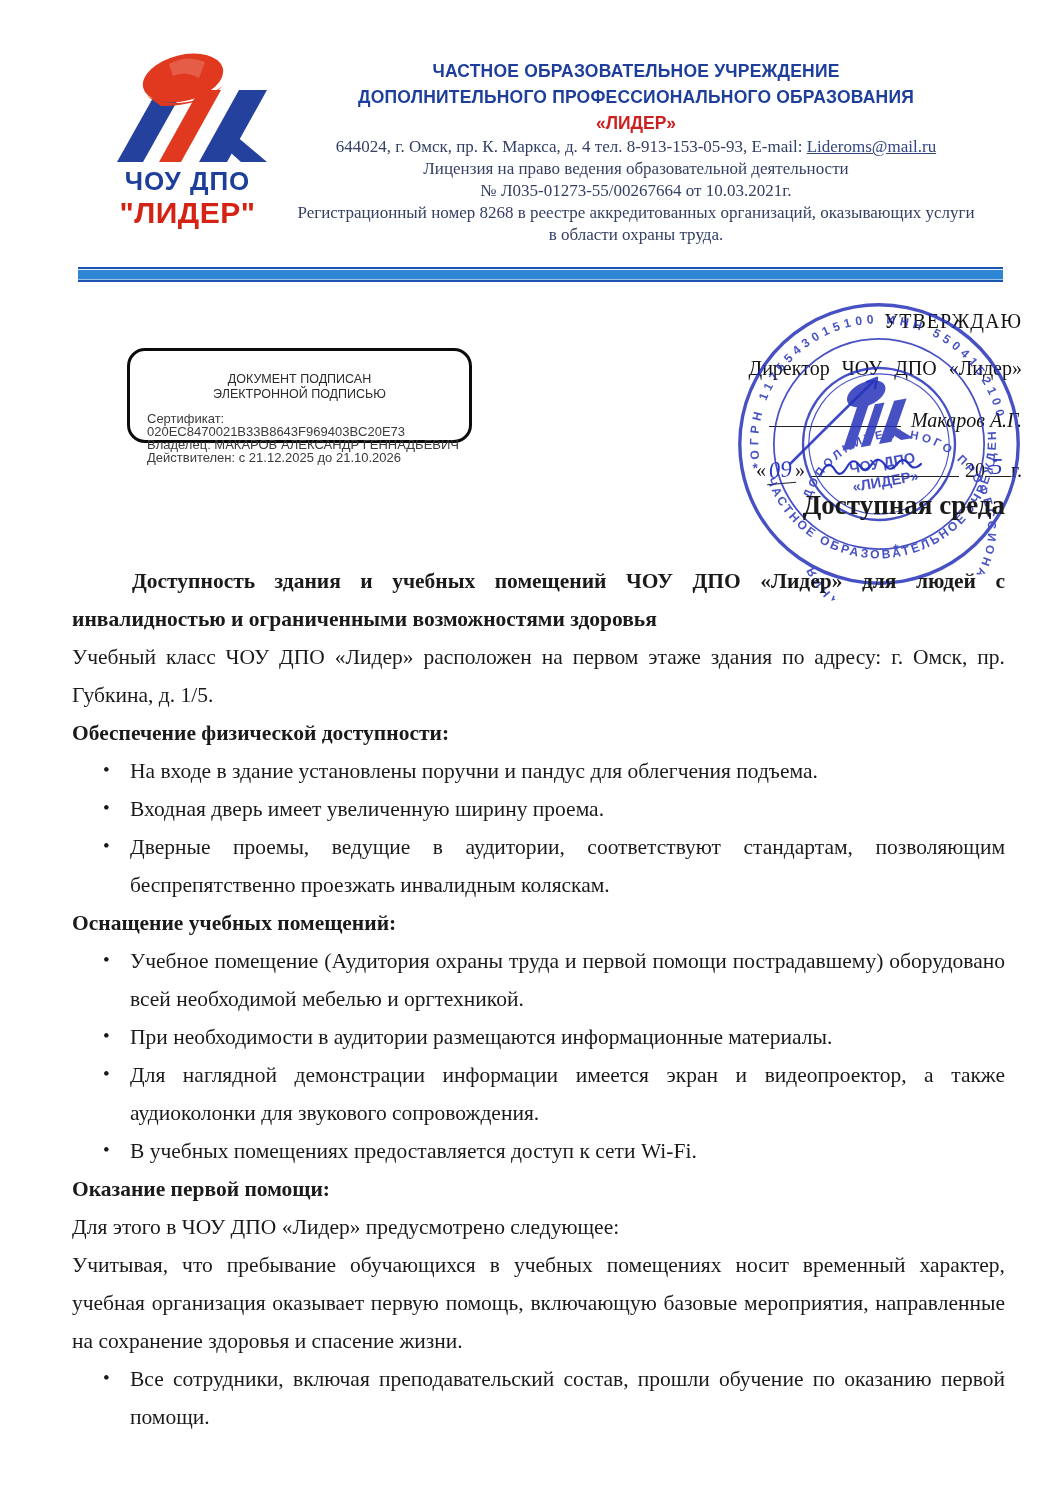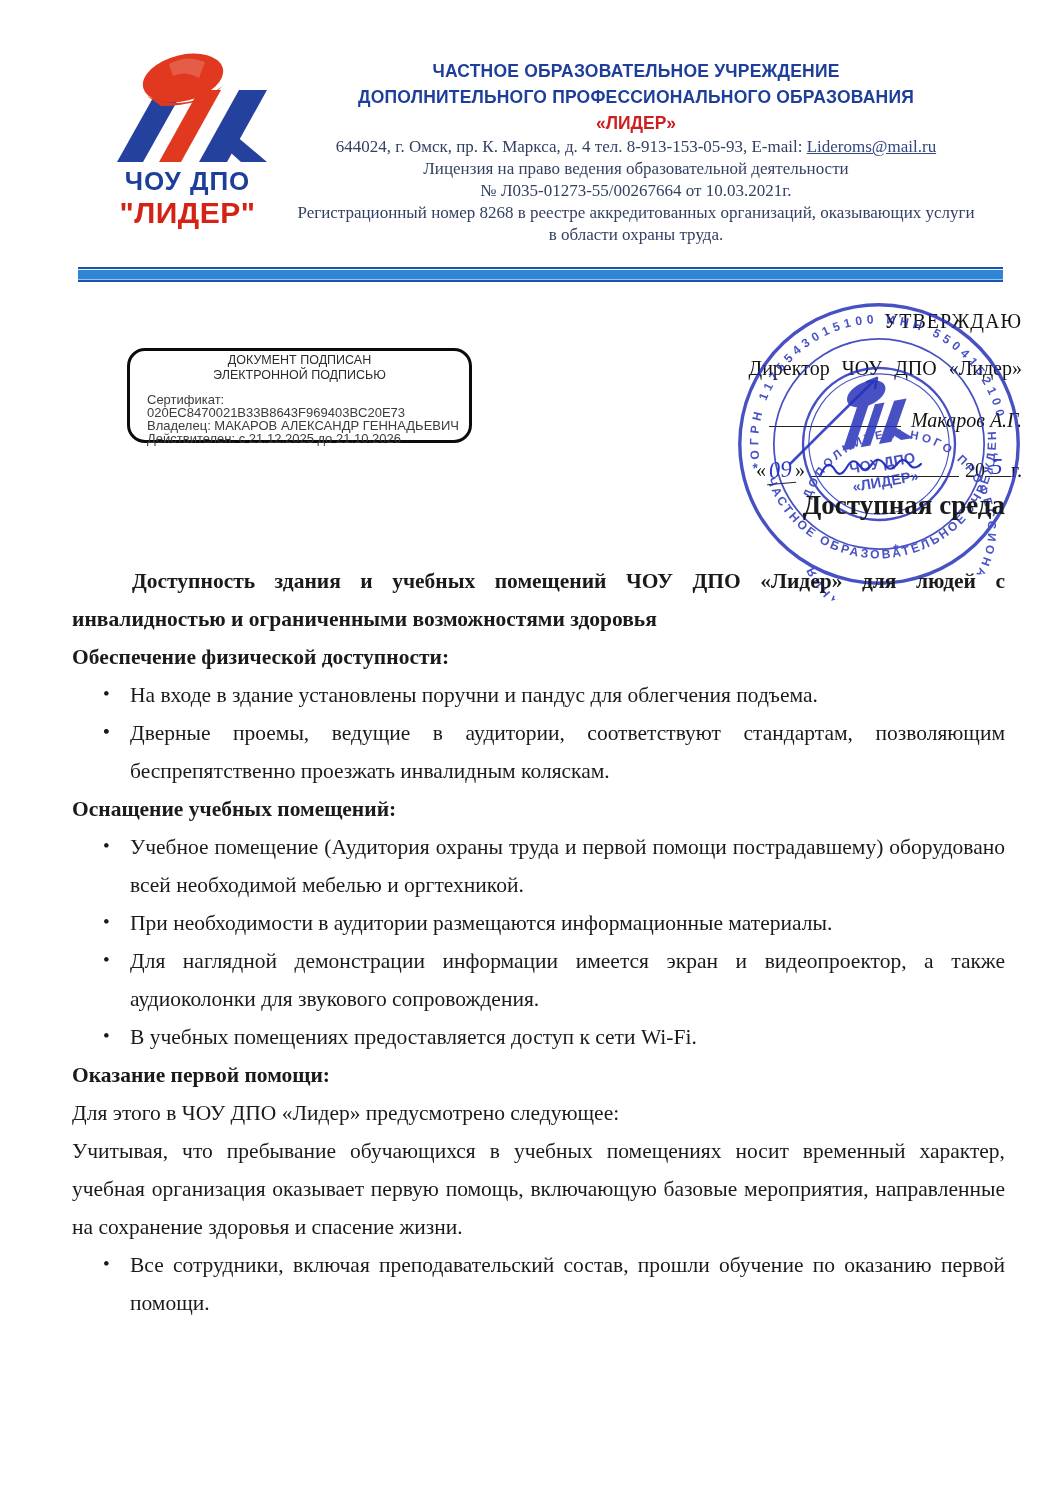--- a/index.html
+++ b/index.html
@@ -19,21 +19,21 @@
   .org-name{font-family:"Liberation Sans",sans-serif;font-weight:700;font-size:17.5px;
             color:#cd2020;line-height:26px;}
   .h-small{font-size:17px;color:#333f63;line-height:22px;}
   .email{text-decoration:underline;color:#32447e;}
 
   .divider{left:78px;top:267px;width:925px;height:15px;
     background:linear-gradient(#1a55b0 0 2px,#e8f1fb 2px 3px,#2e86d4 3px 12px,#9cc4ea 12px 13px,#1a55b0 13px 15px);}
 
   
   .esign{left:127px;top:348px;width:345px;height:95px;border:3.5px solid #0b0b0b;
-         border-radius:18px;box-sizing:border-box;padding-top:2px;background:#fff;}
+         border-radius:18px;box-sizing:border-box;padding-top:21px;background:#fff;}
   .esign-title{font-family:"Liberation Sans",sans-serif;font-size:12.5px;line-height:15px;
                text-align:center;color:#2b2b2b;}
   .esign-lines{margin:10px 0 0 17px;font-family:"Liberation Sans",sans-serif;font-size:13px;
                line-height:13px;color:#3b3b3b;text-align:left;}
 
   
   .appr{right:38px;text-align:left;font-size:20px;color:#121212;white-space:nowrap;}
   .appr-title{top:310px;letter-spacing:1px;}
   .appr-role{top:357px;word-spacing:7px;}
   .appr-sign{top:402px;font-style:italic;}
@@ -145,23 +145,24 @@
       <polygon points="165,132 186,150 173,150 161,139" fill="#2531b8"></polygon>
       <ellipse cx="146" cy="97" rx="21" ry="12" fill="#2531b8" transform="rotate(-14 146 97)"></ellipse>
     </g>
     <text x="150" y="175" font-size="15" text-anchor="middle">ЧОУ ДПО</text>
     <text x="150" y="194" font-size="15" text-anchor="middle">«ЛИДЕР»</text>
   </svg>
 
   <div class="abs doc-title">Доступная среда</div>
   <div class="abs doc-body">
       <div class="b-lead">Доступность здания и учебных помещений ЧОУ ДПО «Лидер» для людей с инвалидностью и ограниченными возможностями здоровья</div>
+      <div class="b-p">Учебный класс ЧОУ ДПО «Лидер» расположен на первом этаже здания по адресу: г. Омск, пр. Губкина, д. 1/5.</div>
       <div class="b-h">Обеспечение физической доступности:</div>
       <div class="b-li"><span class="dot">•</span><span>На входе в здание установлены поручни и пандус для облегчения подъема.</span></div>
-      <div class="b-li"><span class="dot">•</span></div>
+      <div class="b-li"><span class="dot">•</span><span>Входная дверь имеет увеличенную ширину проема.</span></div>
       <div class="b-li"><span class="dot">•</span><span>Дверные проемы, ведущие в аудитории, соответствуют стандартам, позволяющим беспрепятственно проезжать инвалидным коляскам.</span></div>
       <div class="b-h">Оснащение учебных помещений:</div>
       <div class="b-li"><span class="dot">•</span><span>Учебное помещение (Аудитория охраны труда и первой помощи пострадавшему) оборудовано всей необходимой мебелью и оргтехникой.</span></div>
       <div class="b-li"><span class="dot">•</span><span>При необходимости в аудитории размещаются информационные материалы.</span></div>
       <div class="b-li"><span class="dot">•</span><span>Для наглядной демонстрации информации имеется экран и видеопроектор, а также аудиоколонки для звукового сопровождения.</span></div>
       <div class="b-li"><span class="dot">•</span><span>В учебных помещениях предоставляется доступ к сети Wi-Fi.</span></div>
       <div class="b-h">Оказание первой помощи:</div>
       <div class="b-p">Для этого в ЧОУ ДПО «Лидер» предусмотрено следующее:</div>
       <div class="b-p">Учитывая, что пребывание обучающихся в учебных помещениях носит временный характер, учебная организация оказывает первую помощь, включающую базовые мероприятия, направленные на сохранение здоровья и спасение жизни.</div>
       <div class="b-li"><span class="dot">•</span><span>Все сотрудники, включая преподавательский состав, прошли обучение по оказанию первой помощи.</span></div>

